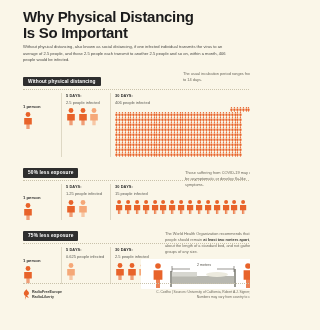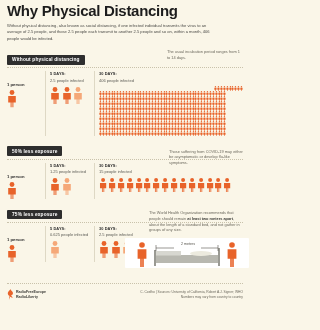--- a/index.html
+++ b/index.html
@@ -3,21 +3,21 @@
 <meta charset="utf-8">
 <style>
   html,body{margin:0;padding:0;}
   body{
     width:250px;height:330px;overflow:hidden;
     background:#faf6e8;
     font-family:"Liberation Sans", sans-serif;
     color:#2b2b2b;
     position:relative;
   }
-  .page{width:250px;height:304px;position:relative;box-sizing:border-box;padding:2px 7px 0 7px;}
+  .page{width:250px;height:304px;position:relative;box-sizing:border-box;padding:8px 7px 0 7px;margin-left:16px;}
 
   
   .title{
     font-size:15px;line-height:1.04;font-weight:bold;letter-spacing:-0.3px;
     color:#1c1c1c;margin:1px 0 4px 0;
   }
   .intro{
     font-size:4.1px;line-height:1.62;color:#4a4a46;width:206px;margin-bottom:5px;
   }
 
@@ -70,20 +70,21 @@
   .credit{font-size:3.3px;line-height:1.45;color:#6a675c;text-align:right;}
   .footrule{position:absolute;left:7px;right:7px;bottom:20px;border-top:1px dotted #c9c2ab;}
 </style>
 </head>
 <body>
 
 <div class="page">
 
   <div class="title">
     <div>Why Physical Distancing</div>
+    <div>Is So Important</div>
   </div>
   <div class="intro">Without physical distancing, also known as social distancing, if one infected individual transmits the virus to an average of 2.5 people, and those 2.5 people each transmit to another 2.5 people and so on, within a month, 406 people would be infected.</div>
 
   <div class="section">
     <div class="sec-head">Without physical distancing</div>
     <div class="dotline"></div>
 
     <div class="note" style="right:0;top:2px;width:76px;">The usual incubation period ranges from 1 to 14 days.</div>
 
     <div class="cols">

